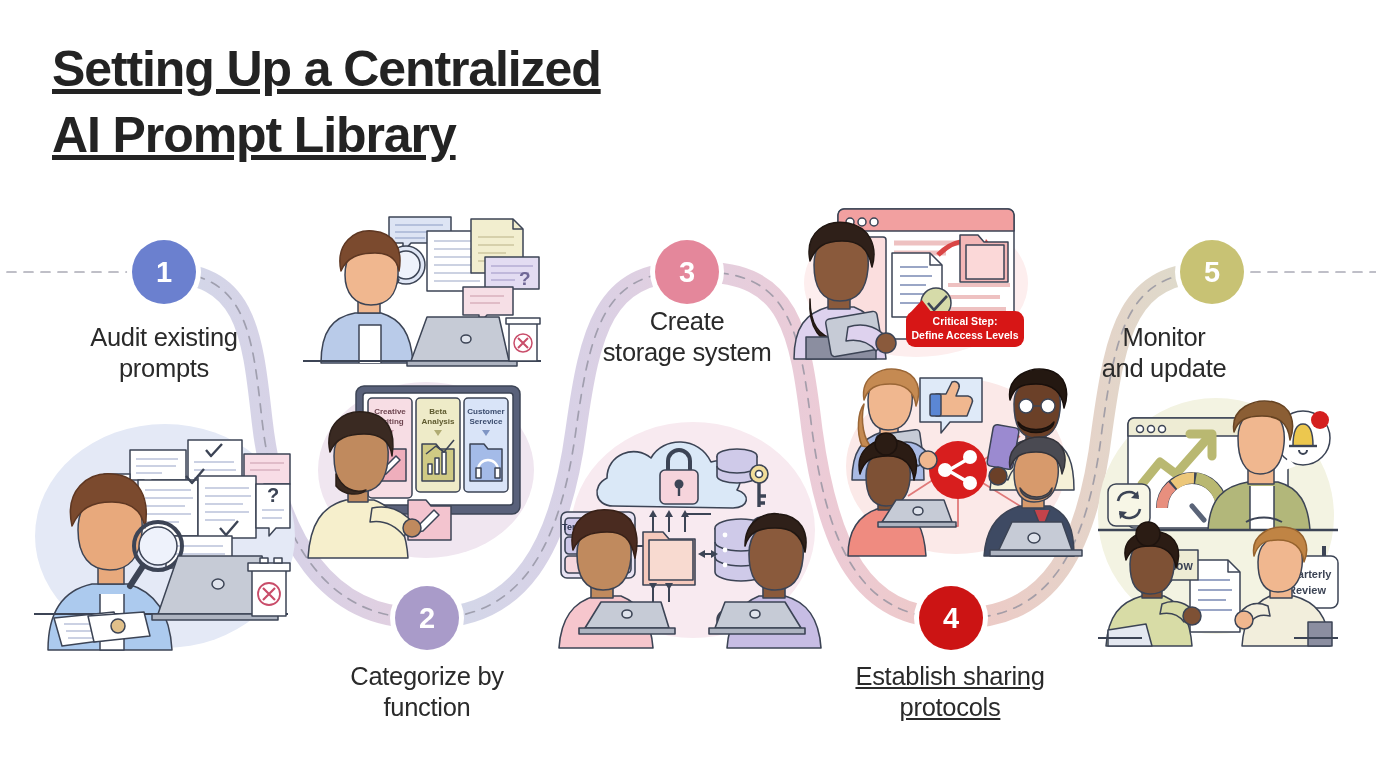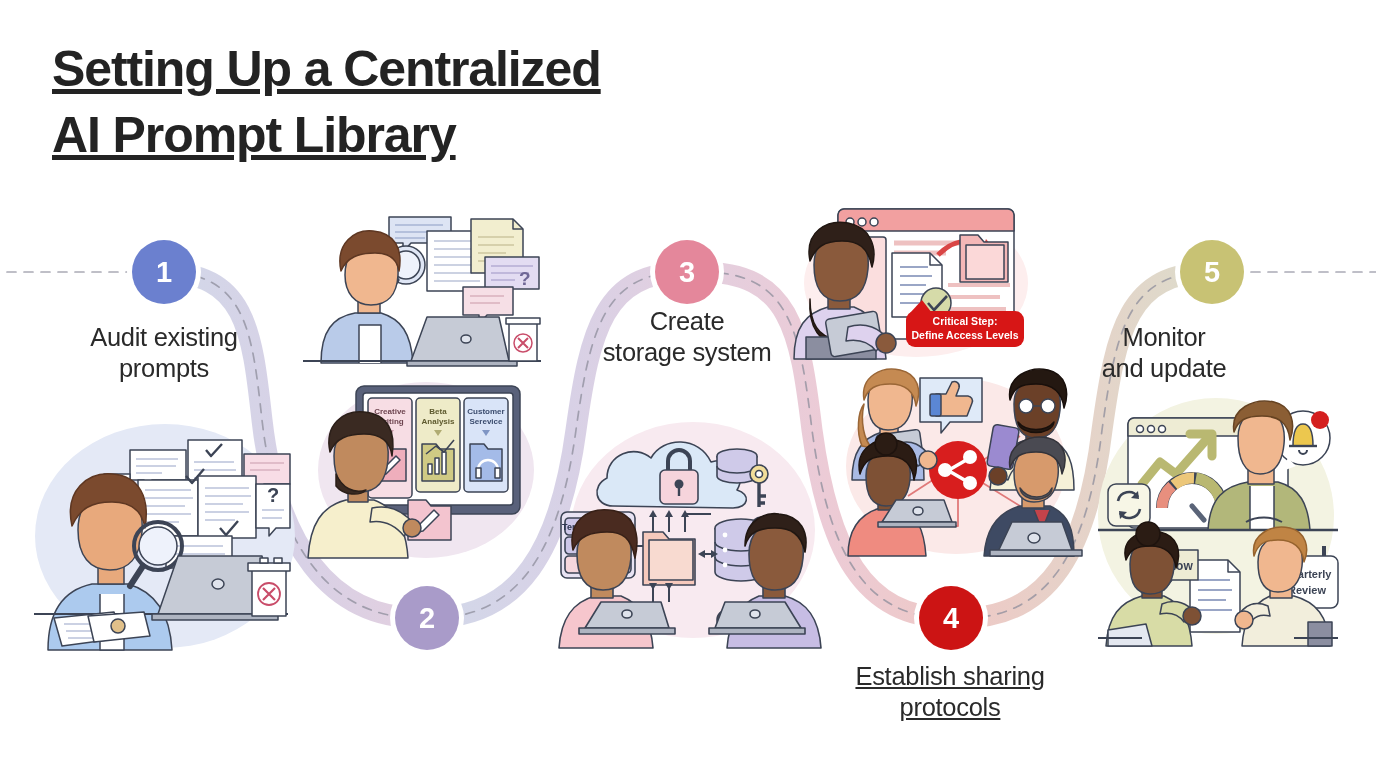--- a/index.html
+++ b/index.html
@@ -94,20 +94,22 @@
 
   <div class="node" style="left: 132px; top: 240px; background: rgb(107, 128, 207);">
     <span>1</span>
   </div>
   <div class="caption" style="left:44px; top:322px; width:240px;">Audit existing
 prompts</div>
 
   <div class="node" style="left: 395px; top: 586px; background: rgb(169, 155, 201);">
     <span>2</span>
   </div>
+  <div class="caption" style="left:307px; top:661px; width:240px;">Categorize by
+function</div>
 
   <div class="node" style="left: 655px; top: 240px; background: rgb(228, 135, 155);">
     <span>3</span>
   </div>
   <div class="caption" style="left:567px; top:306px; width:240px;">Create
 storage system</div>
 
   <div class="node" style="left: 919px; top: 586px; background: rgb(204, 20, 20);">
     <span>4</span>
   </div>

